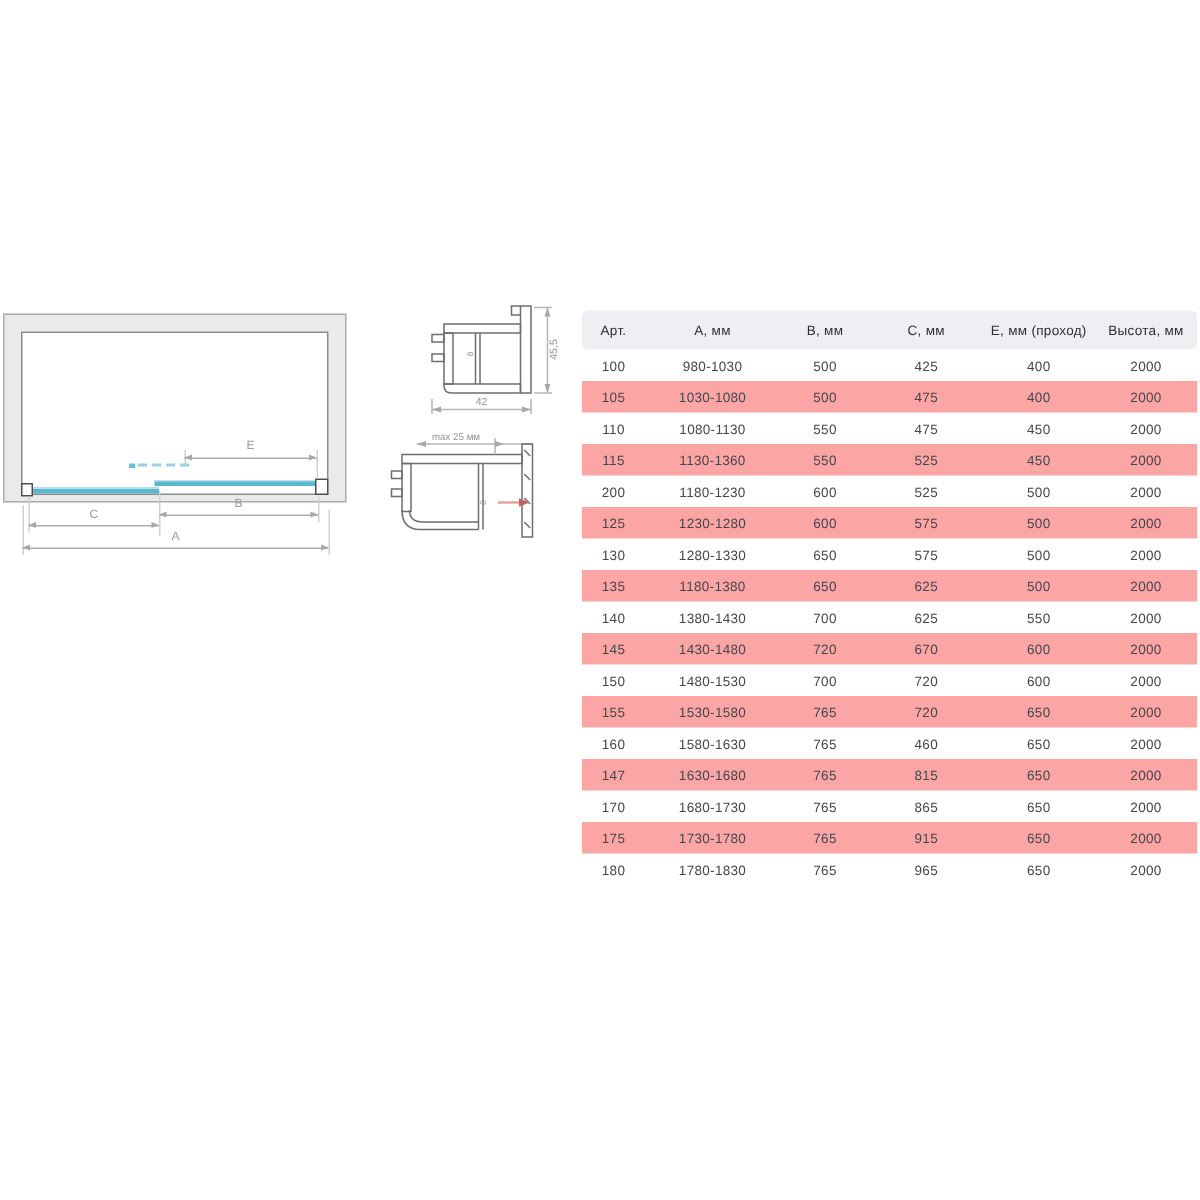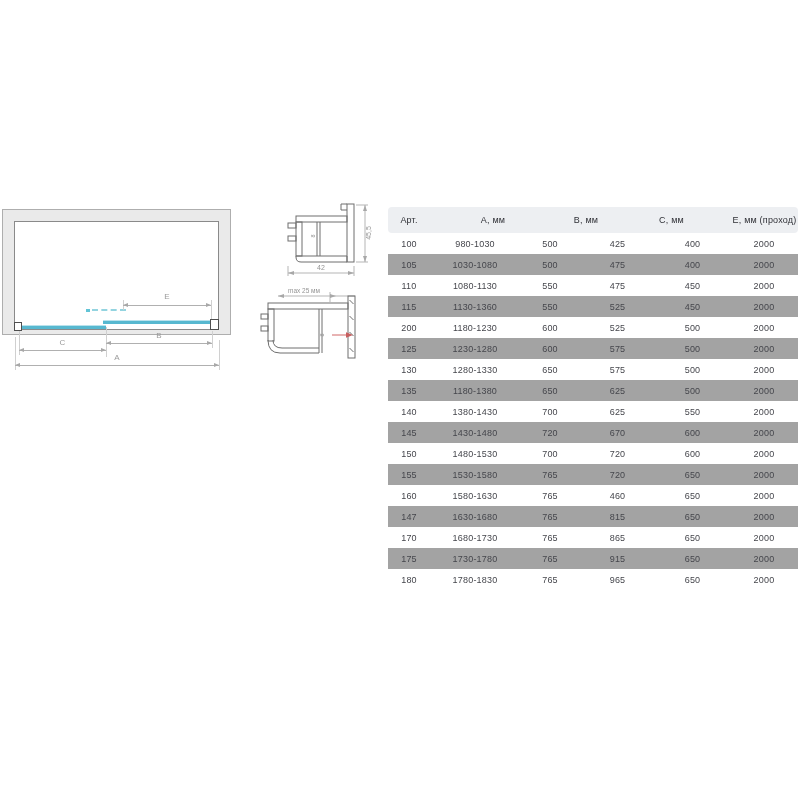--- a/index.html
+++ b/index.html
@@ -26,23 +26,23 @@
     border-top:2.5px solid transparent;border-bottom:2.5px solid transparent;border-left:5px solid #a8a8a8;}
   .ext-v{width:0;border-left:1px solid #d0d0d0;}
   .dim-label{font-size:8px;color:#9b9b9b;text-align:center;line-height:8px;}
 
   
   .profile-svg{position:absolute;}
 
   
   .spec-table{position:absolute;left:388px;top:207px;width:410px;}
   .t-header{display:grid;grid-template-columns:42px 90px 60px 75px 75px 68px;height:26px;
-            background:#edeff2;border-radius:4px;align-items:center;gap:18px;}
+            background:#edeff2;border-radius:4px;align-items:center;}
   .tr{display:grid;grid-template-columns:42px 90px 60px 75px 75px 68px;height:21px;align-items:center;}
-  .tr.alt{background:#a3a3a3;}
+  .tr.alt{background:#fca5a5;}
   .th,.td{text-align:center;font-size:9px;letter-spacing:.2px;}
   .th{color:#2f3036;}
   .td{color:#45464c;}
 </style>
 </head>
 <body>
 
 <div class="stage">
 
   <div>

